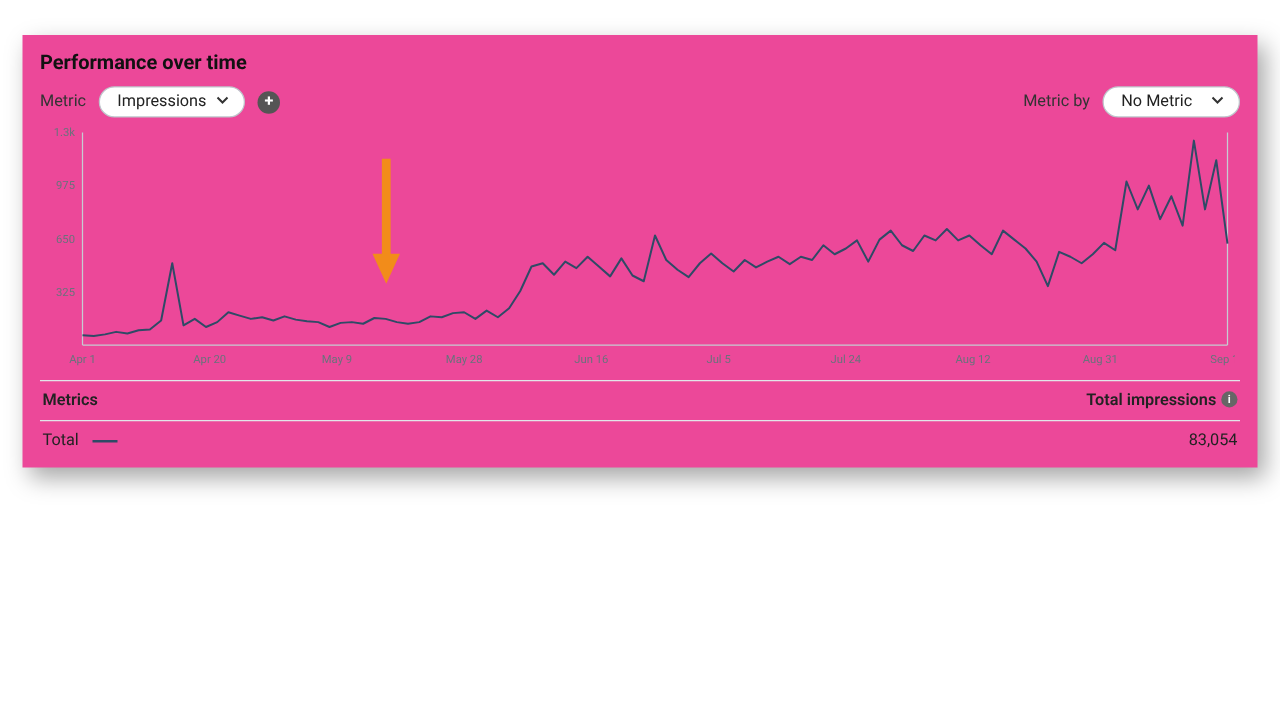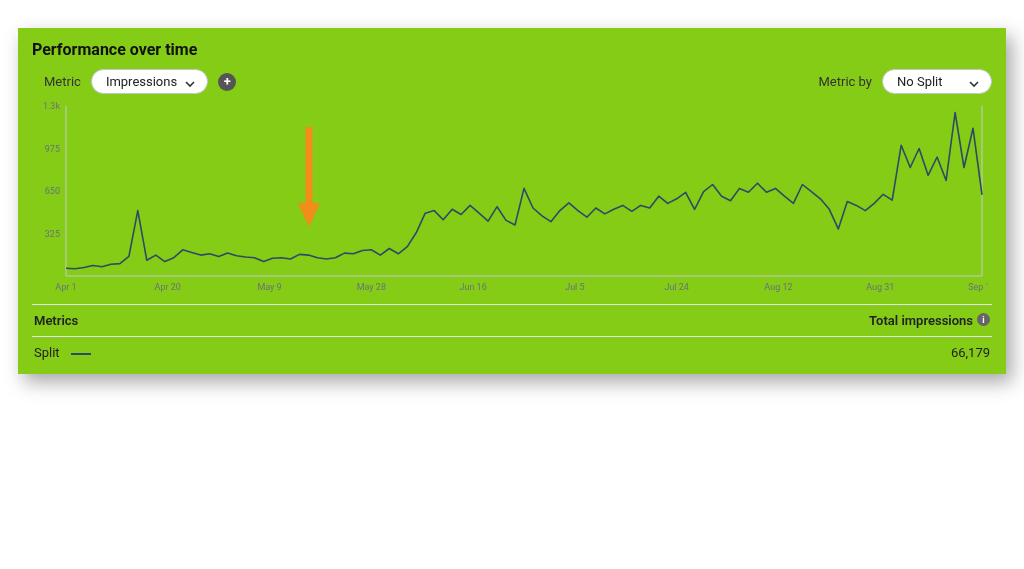--- a/index.html
+++ b/index.html
@@ -4,43 +4,41 @@
 <style>
   * { box-sizing: border-box; margin: 0; padding: 0; }
   body {
     font-family: -apple-system, BlinkMacSystemFont, "Segoe UI", Roboto, Arial, sans-serif;
     background: #fff;
     width: 1024px;
     height: 569px;
     padding: 28px 18px;
   }
   .card {
-    background: #84cc16;
+    background: #ec4899;
     box-shadow: 6px 8px 18px rgba(0,0,0,0.35);
     padding: 12px 14px 4px 14px;
     position: relative;
   }
   .title {
     font-size: 16px;
     font-weight: 700;
     color: #111;
     margin-bottom: 10px;
   }
   .controls {
     display: flex;
     align-items: center;
     justify-content: space-between;
     margin-bottom: 6px;
-    margin-left: 12px;
   }
   .ctrl-left, .ctrl-right { display: flex; align-items: center; gap: 10px; }
   .label { font-size: 13px; color: #333; }
   .select {
     display: inline-flex;
-    align-items: center;
     justify-content: space-between;
     gap: 8px;
     border: 1px solid #bfc5cc;
     border-radius: 16px;
     padding: 4px 12px 4px 14px;
     font-size: 13px;
     min-width: 110px;
     color: #222;
     background: #fff;
     cursor: pointer;
@@ -122,21 +120,21 @@
           <svg viewBox="0 0 10 10" width="10" height="10">
               <path d="M1 3 L5 7 L9 3" fill="none" stroke="#333" stroke-width="1.6"></path>
             </svg>
         </span>
       </div>
       <span class="plus-btn">+</span>
     </div>
     <div class="ctrl-right">
       <span class="label">Metric by</span>
       <div class="select">
-        <span>No Split</span>
+        <span>No Metric</span>
         <span class="chev">
           <svg viewBox="0 0 10 10" width="10" height="10">
               <path d="M1 3 L5 7 L9 3" fill="none" stroke="#333" stroke-width="1.6"></path>
             </svg>
         </span>
       </div>
     </div>
   </div>
 
   <div class="chart-wrap">
@@ -173,19 +171,19 @@
   <div class="footer-row">
     <span class="m-title">Metrics</span>
     <span class="tot-label">
       <span>Total impressions</span>
       <span class="info-dot">i</span>
     </span>
   </div>
 
   <div class="total-row">
     <span>
-      <span>Split</span>
+      <span>Total</span>
       <span class="legend-line"></span>
     </span>
-    <span>66,179</span>
+    <span>83,054</span>
   </div>
 
 </div>
 
 </body></html>

